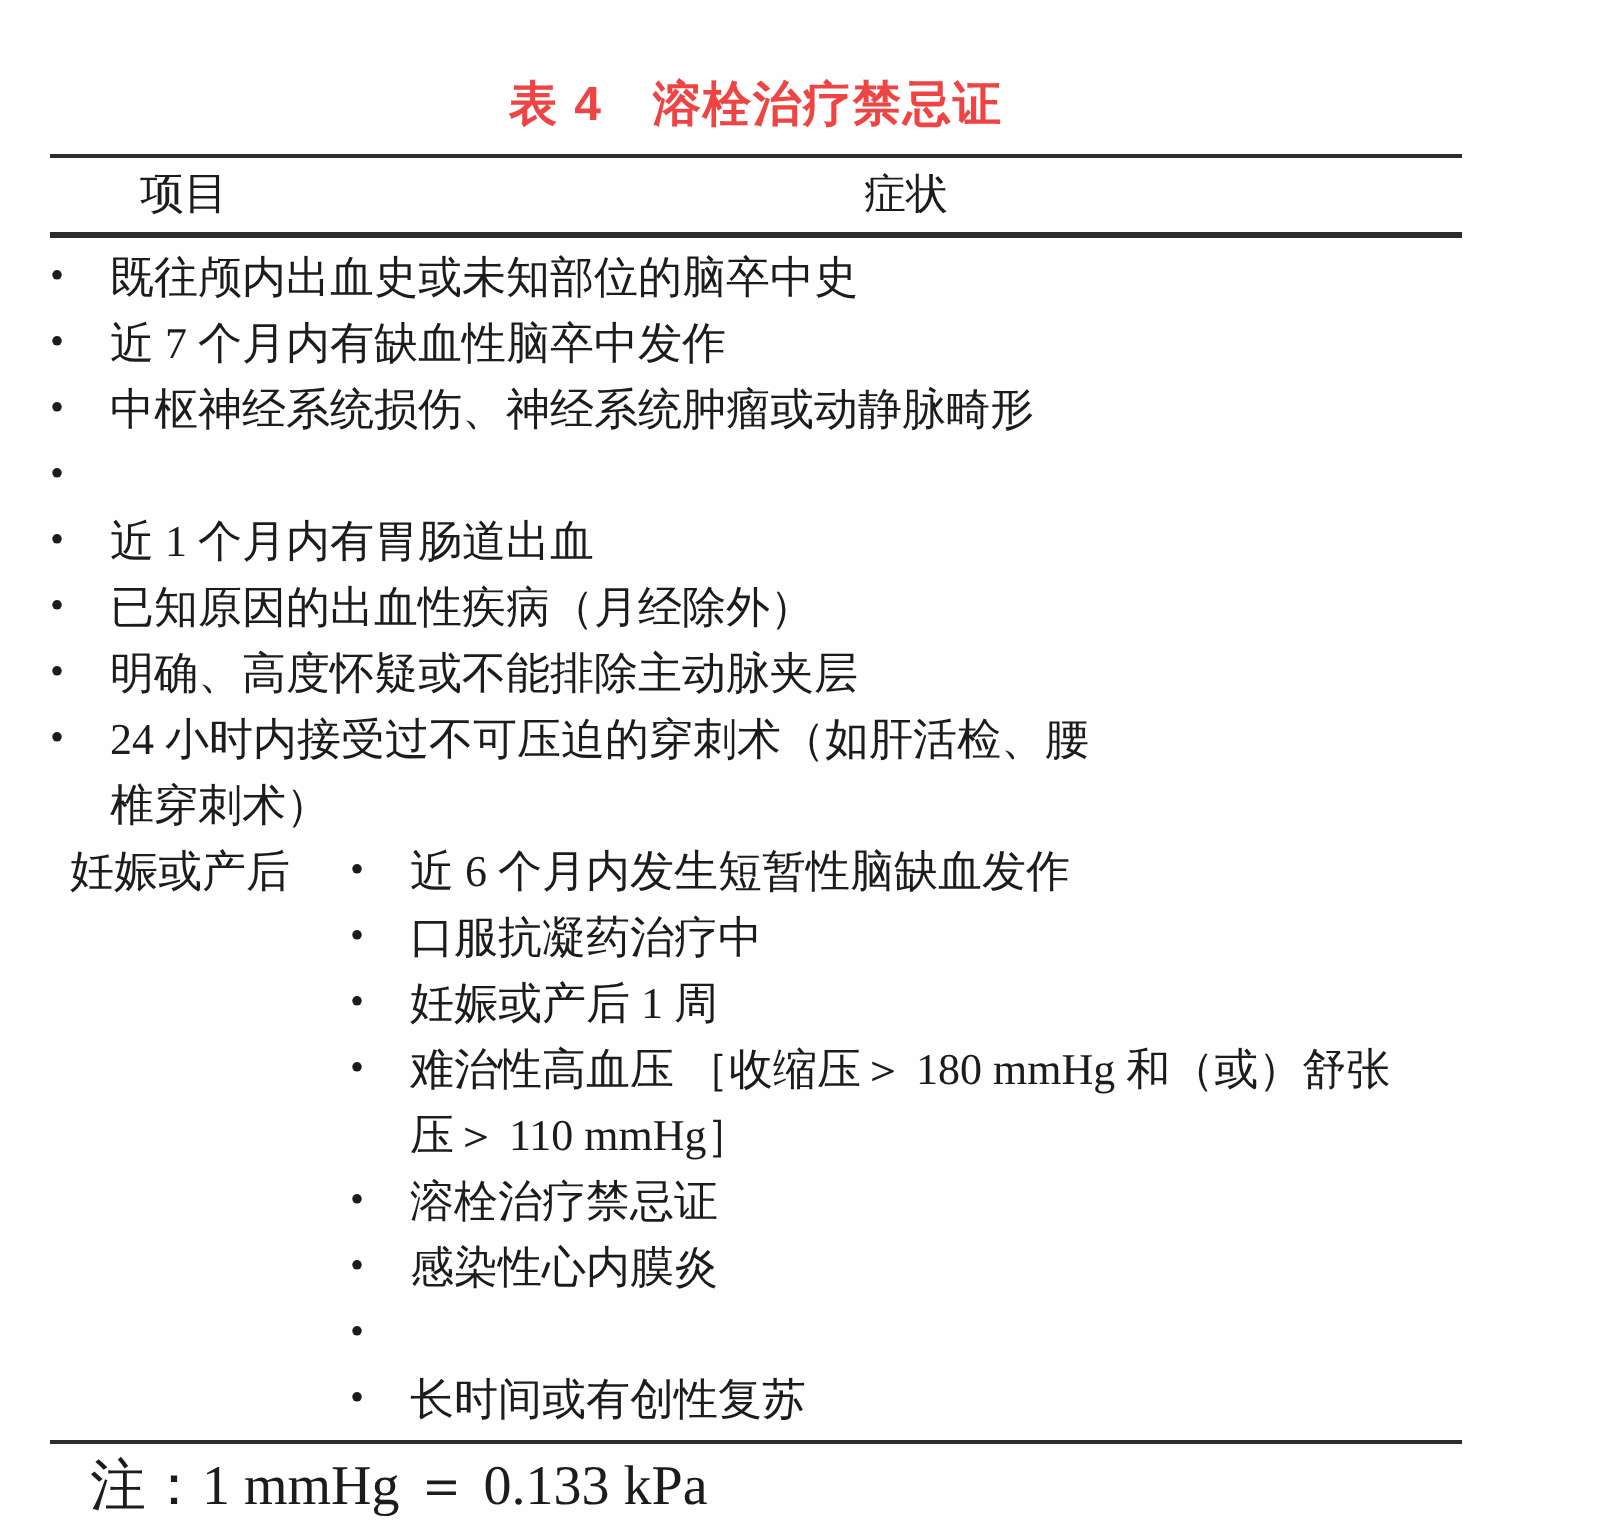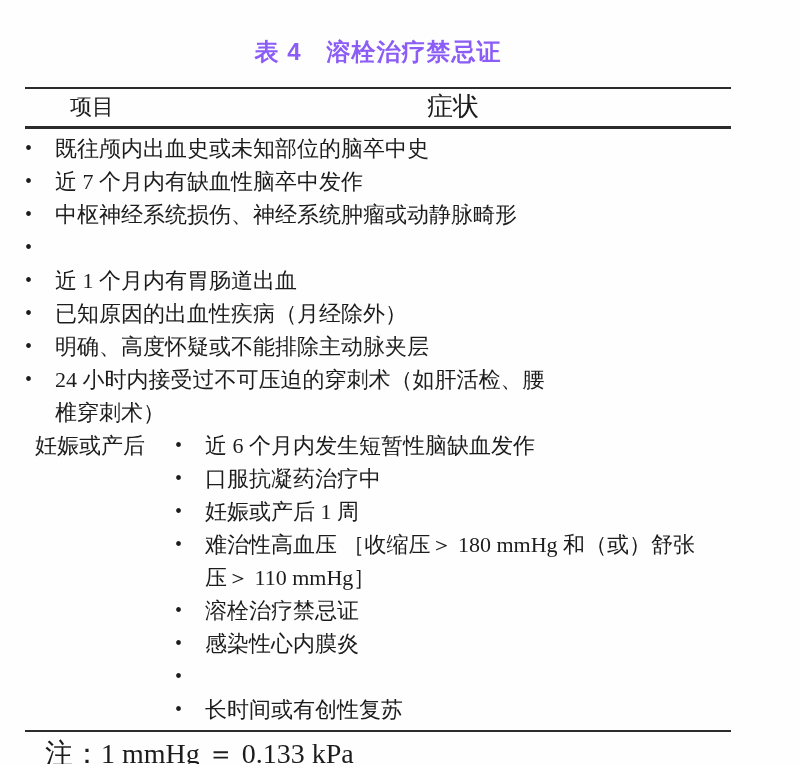--- a/index.html
+++ b/index.html
@@ -22,45 +22,45 @@
   }
   .table-title {
     width: 706px;
     margin-left: 25px;
     padding-top: 36px;
     text-align: center;
     font-family: "Liberation Sans", "DejaVu Sans", sans-serif;
     font-size: 24px;
     font-weight: bold;
     letter-spacing: 1px;
-    color: #8b5cf6;
+    color: #ef4444;
   }
   .table {
     width: 706px;
     margin-left: 25px;
-    margin-top: 19px;
+    margin-top: 9px;
     border-top: 2px solid #2c2c2c;
   }
   .thead {
     display: flex;
     align-items: center;
     border-bottom: 3px solid #2c2c2c;
     padding: 4px 0 5px 0;
   }
   .th-item {
     box-sizing: border-box;
     width: 150px;
     padding-left: 45px;
     font-size: 22px;
     line-height: 28px;
   }
   .th-symptom {
     flex: 1;
     text-align: center;
-    font-size: 26px;
+    font-size: 21px;
     line-height: 28px;
   }
   .tbody {
     padding: 3px 0 4px 0;
     border-bottom: 2px solid #2c2c2c;
   }
   .trow {
     display: flex;
     align-items: flex-start;
   }

